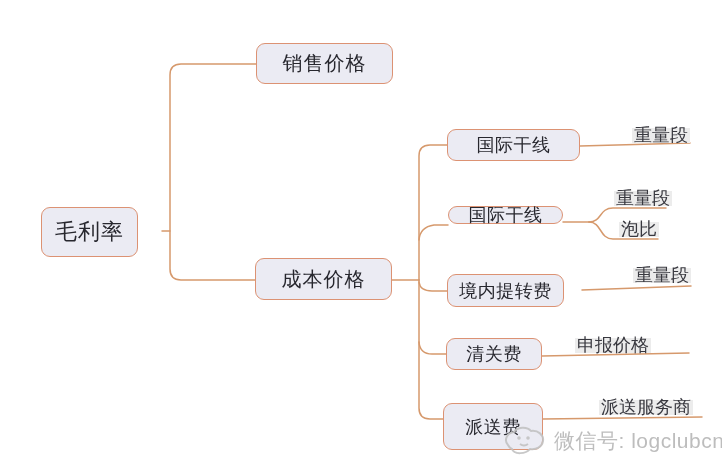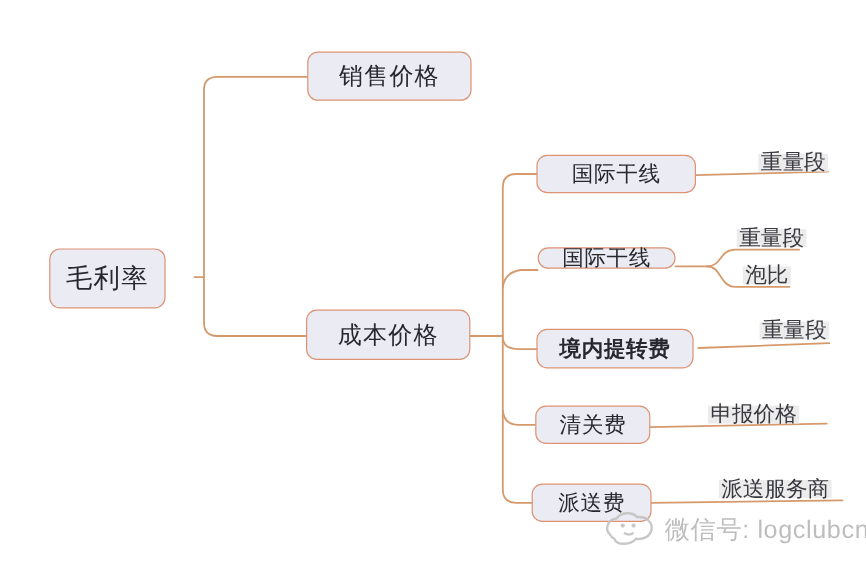--- a/index.html
+++ b/index.html
@@ -25,32 +25,32 @@
     background:var(--node_fill);border:1.5px solid var(--node_border);
     border-radius:9px;color:var(--text);box-sizing:border-box;
     letter-spacing:1px;white-space:nowrap;
   }
   .node.root{left:41px;top:207px;width:97px;height:50px;font-size:22px;border-radius:9px;}
   .node.sales{left:256px;top:43px;width:137px;height:41px;font-size:20px;}
   .node.cost{left:255px;top:258px;width:137px;height:42px;font-size:20px;}
   .node.lvl3{font-size:18px;letter-spacing:0.5px;}
   .node.overseas{left:447px;top:129px;width:133px;height:32px;}
   .node.intl{left:448px;top:206px;width:115px;height:18px;}
-  .node.domestic{left:447px;top:274px;width:131px;height:33px;font-weight:bold;}
+  .node.domestic{left:447px;top:274px;width:117px;height:33px;}
   .node.customs{left:446px;top:338px;width:96px;height:32px;}
-  .node.delivery{left:443px;top:403px;width:100px;height:32px;}
+  .node.delivery{left:443px;top:403px;width:100px;height:47px;}
   .leaf{
     position:absolute;font-size:18px;color:var(--leaf_text);
     background:var(--leaf_bg);padding:0 2px;line-height:15px;white-space:nowrap;
   }
   .leaf.l-ov{left:632px;top:128px;}
   .leaf.l-in1{left:614px;top:191px;}
   .leaf.l-in2{left:597px;top:222px;margin-left:22px;}
   .leaf.l-dom{left:633px;top:268px;}
-  .leaf.l-cus{left:590px;top:338px;}
+  .leaf.l-cus{left:575px;top:338px;}
   .leaf.l-del{left:599px;top:400px;}
   .watermark{
     position:absolute;left:502px;top:425px;display:flex;align-items:center;
     color:var(--watermark);opacity:0.9;
   }
   .watermark .wm-text{font-size:21px;letter-spacing:0.5px;margin-left:6px;white-space:nowrap;}
   .wm-icon{width:46px;height:32px;}
   .wm-icon path,.wm-icon circle{stroke:#c3c3c3;fill:none;stroke-width:2;}
   .wm-icon circle.eye{fill:#c3c3c3;stroke:none;}
 </style>

